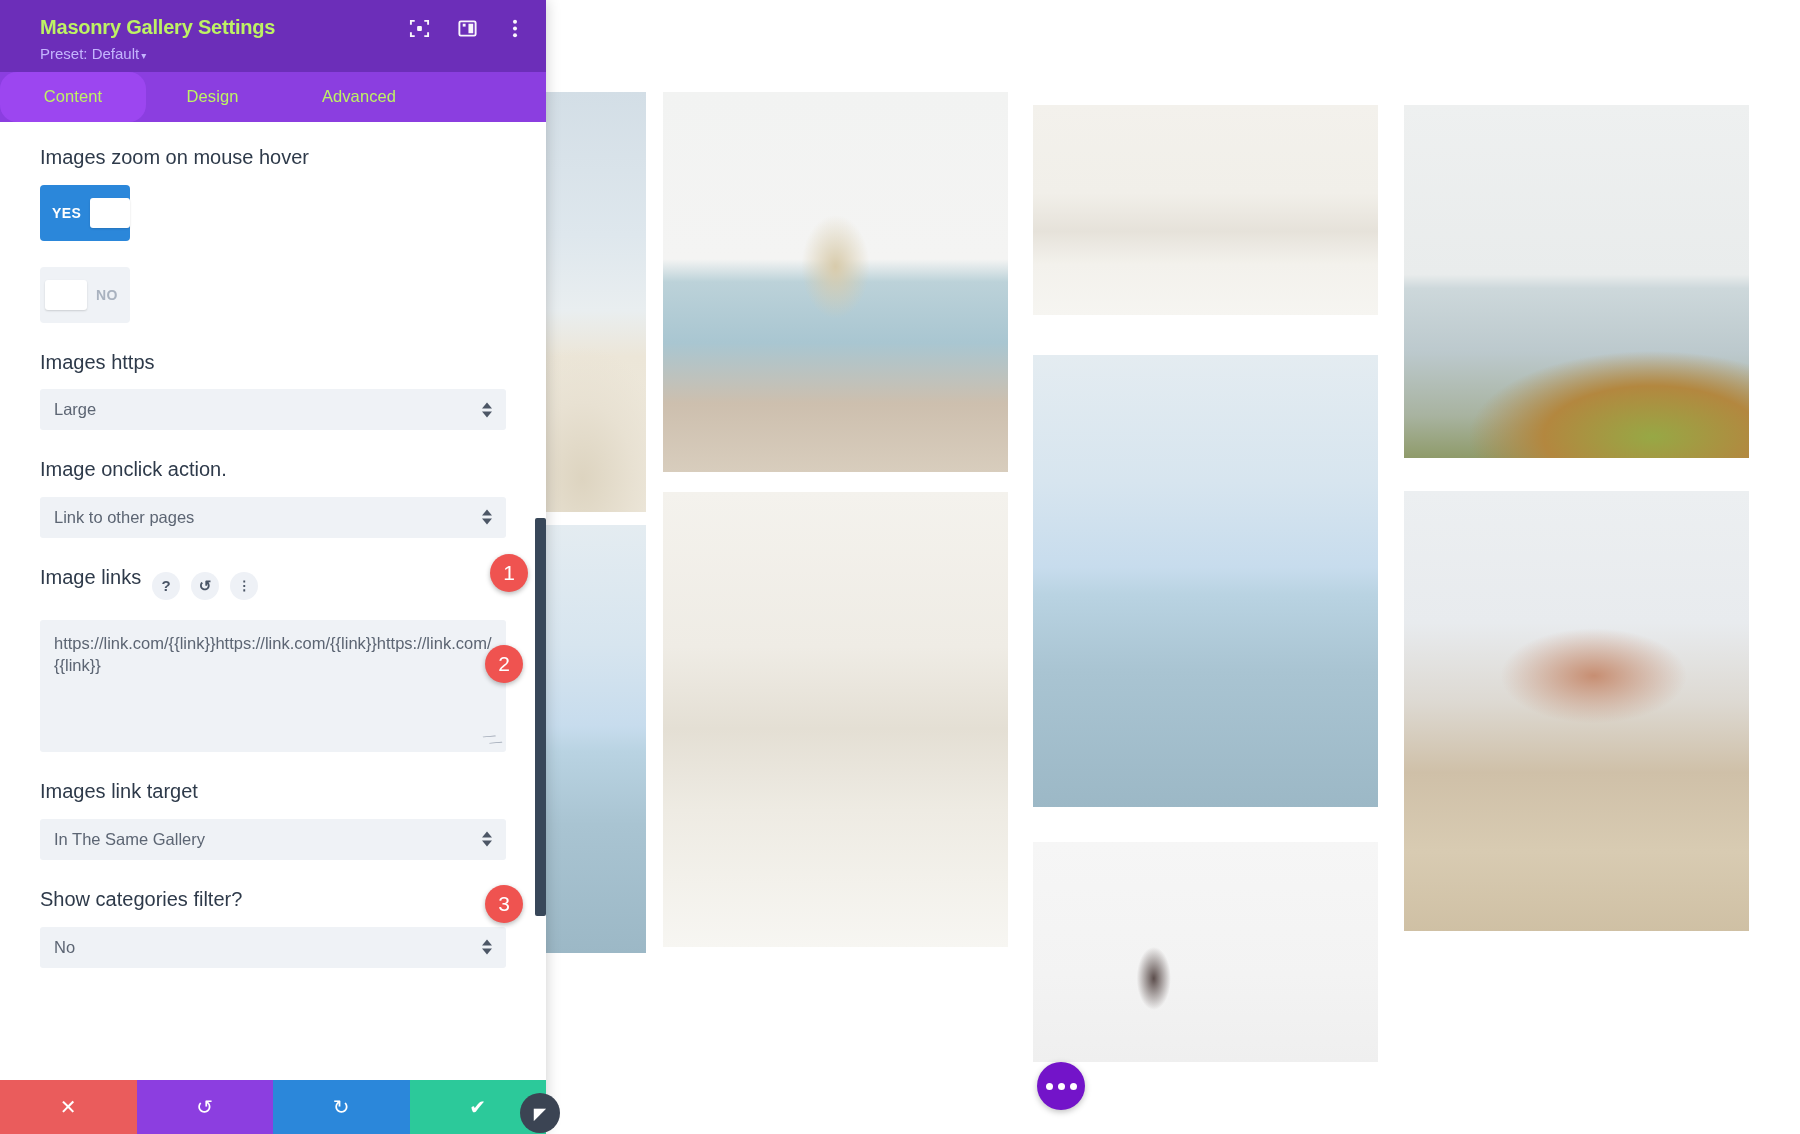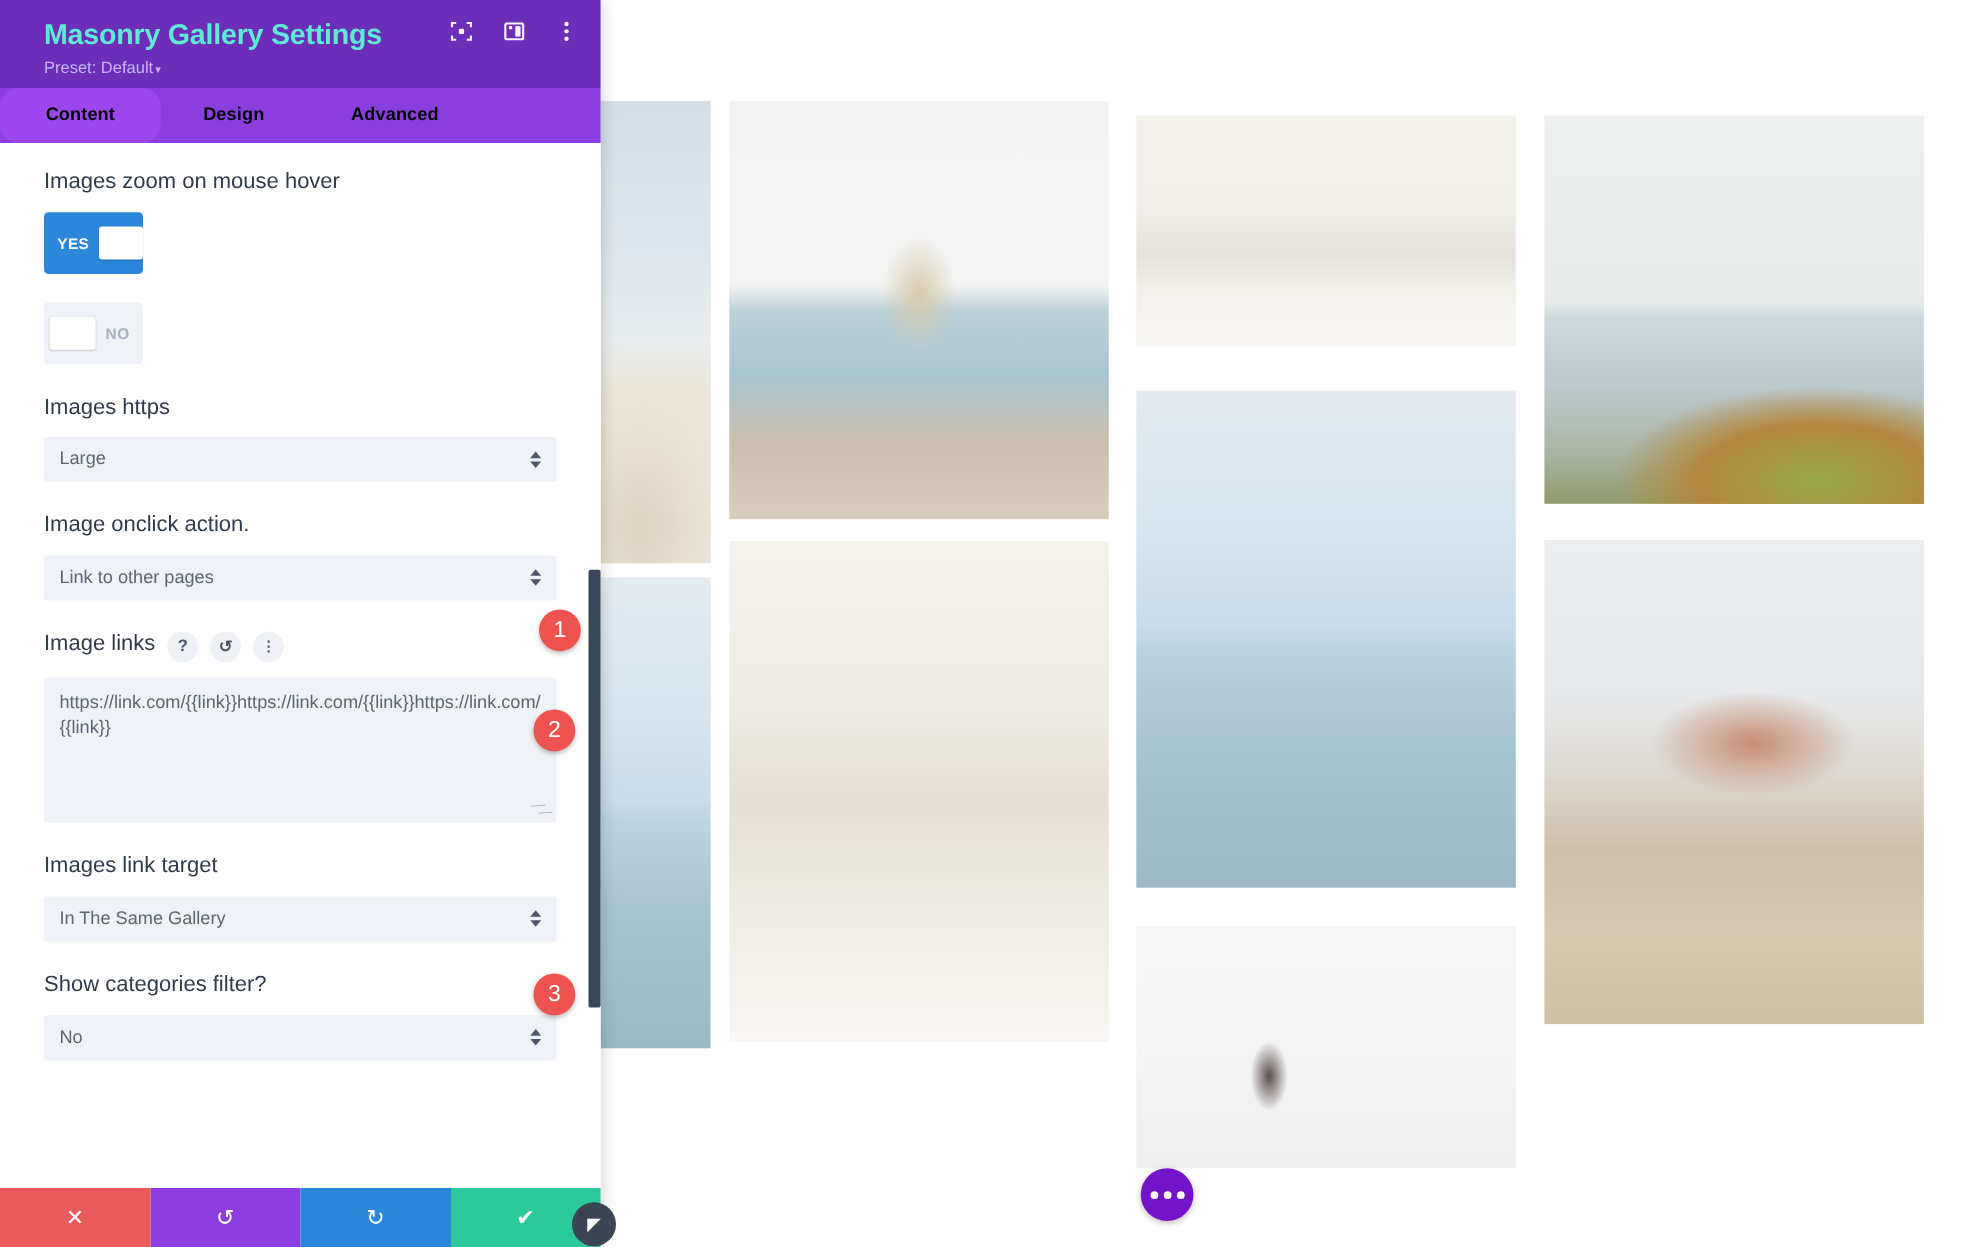--- a/index.html
+++ b/index.html
@@ -63,43 +63,43 @@
   }
   .fab span { width: 7px; height: 7px; border-radius: 50%; background: #fff; display:block; }
 
   
   .panel {
     position: absolute; left: 0; top: 0; width: 546px; height: 1134px;
     background: #fff; box-shadow: 0 0 14px rgba(0,0,0,.20);
     display: flex; flex-direction: column;
   }
   .panel-head { background: #6c2eb9; padding: 16px 22px 10px 40px; position: relative; }
-  .panel-title { color: #5eead4; font-size: 26px; font-weight: bold; letter-spacing: -.2px; }
+  .panel-title { color: #bef264; font-size: 20px; font-weight: bold; letter-spacing: -.2px; }
   .panel-preset { color: #c4b5fd; font-size: 15px; margin-top: 6px; }
   .panel-preset .caret { font-size: 10px; margin-left: 2px; }
   .head-icons { position: absolute; right: 20px; top: 17px; display: flex; align-items: center; gap: 26px; }
   .hicon { width: 22px; height: 22px; display:flex; align-items:center; justify-content:center; cursor:pointer; opacity:.96; }
 
   .tabs { display: flex; background: #8b3ee0; }
   .tab {
-    padding: 15px 0 16px 0; color: #000000; font-size: 16.5px; font-weight: bold;
+    padding: 15px 0 16px 0; color: #bef264; font-size: 16.5px; font-weight: normal;
     text-align: center; cursor: pointer; letter-spacing:.1px;border-radius:17px;
   }
   .tab:nth-child(1) { width: 146px; background: #9c46f0; }
   .tab:nth-child(2) { width: 133px; }
   .tab:nth-child(3) { width: 160px; }
 
   .panel-body {
     flex: 1; overflow: hidden; position: relative;
     padding: 22px 40px 0 40px; background: #fff;
   }
   .field { margin-bottom: 26px; }
   .flabel { font-size: 20px; color: #2e3a4a; line-height: 1.38; margin-bottom: 13px; display:block; }
   .flabel-row { display: flex; align-items: center; gap: 11px; margin-bottom: 13px; }
-  .flabel-row .flabel { margin-bottom: 4px; }
+  .flabel-row .flabel { margin-bottom: 16px; }
   .mini-btn {
     width: 28px; height: 28px; border-radius: 50%; background: #eef1f6;
     display: flex; align-items: center; justify-content: center;
     color: #4a5566; font-size: 15px; font-weight: bold; cursor: pointer;
   }
   .mini-btn.dots { background: #eef1f6; font-size: 13px; letter-spacing:0; }
 
   .toggle { width: 90px; height: 56px; border-radius: 4px; display: flex; align-items: center; cursor: pointer; }
   .toggle.on { background: #2b87da; justify-content: flex-start; padding: 0 0 0 12px; }
   .toggle.off { background: #eff2f6; justify-content: flex-start; padding: 0 0 0 5px; }

